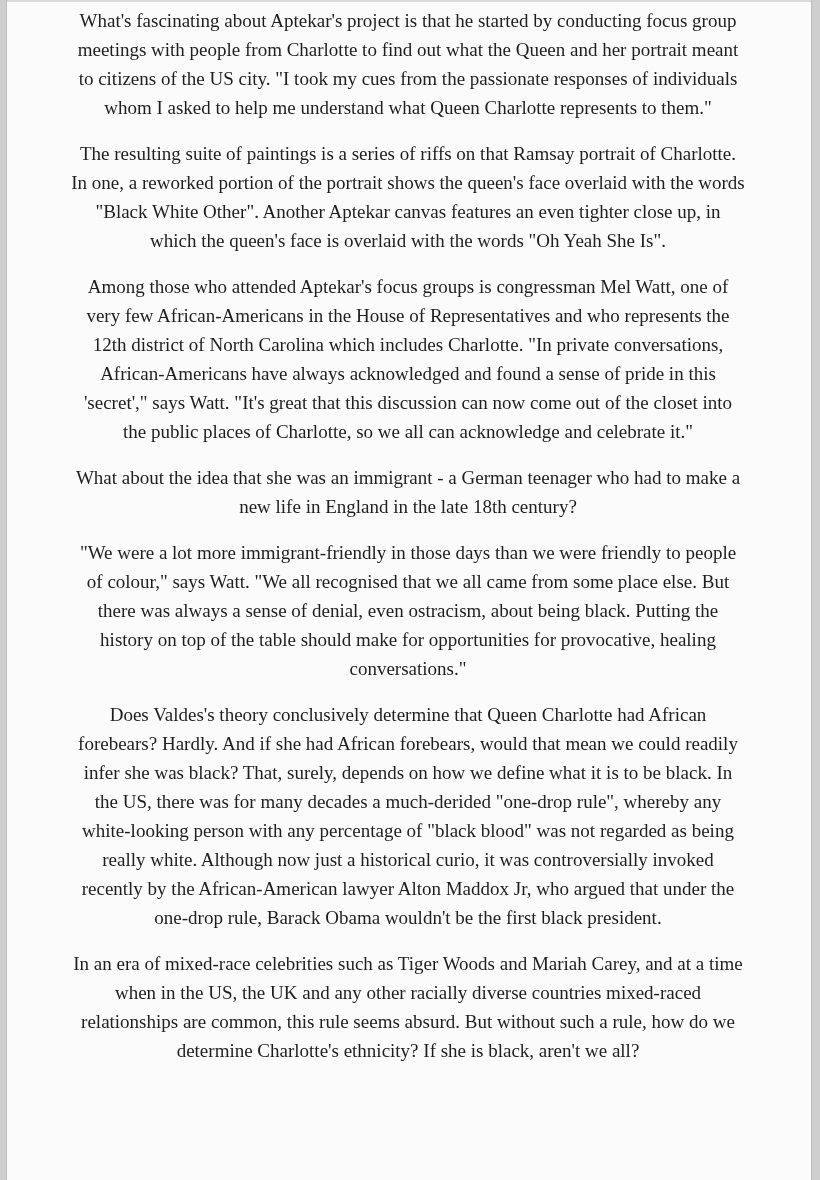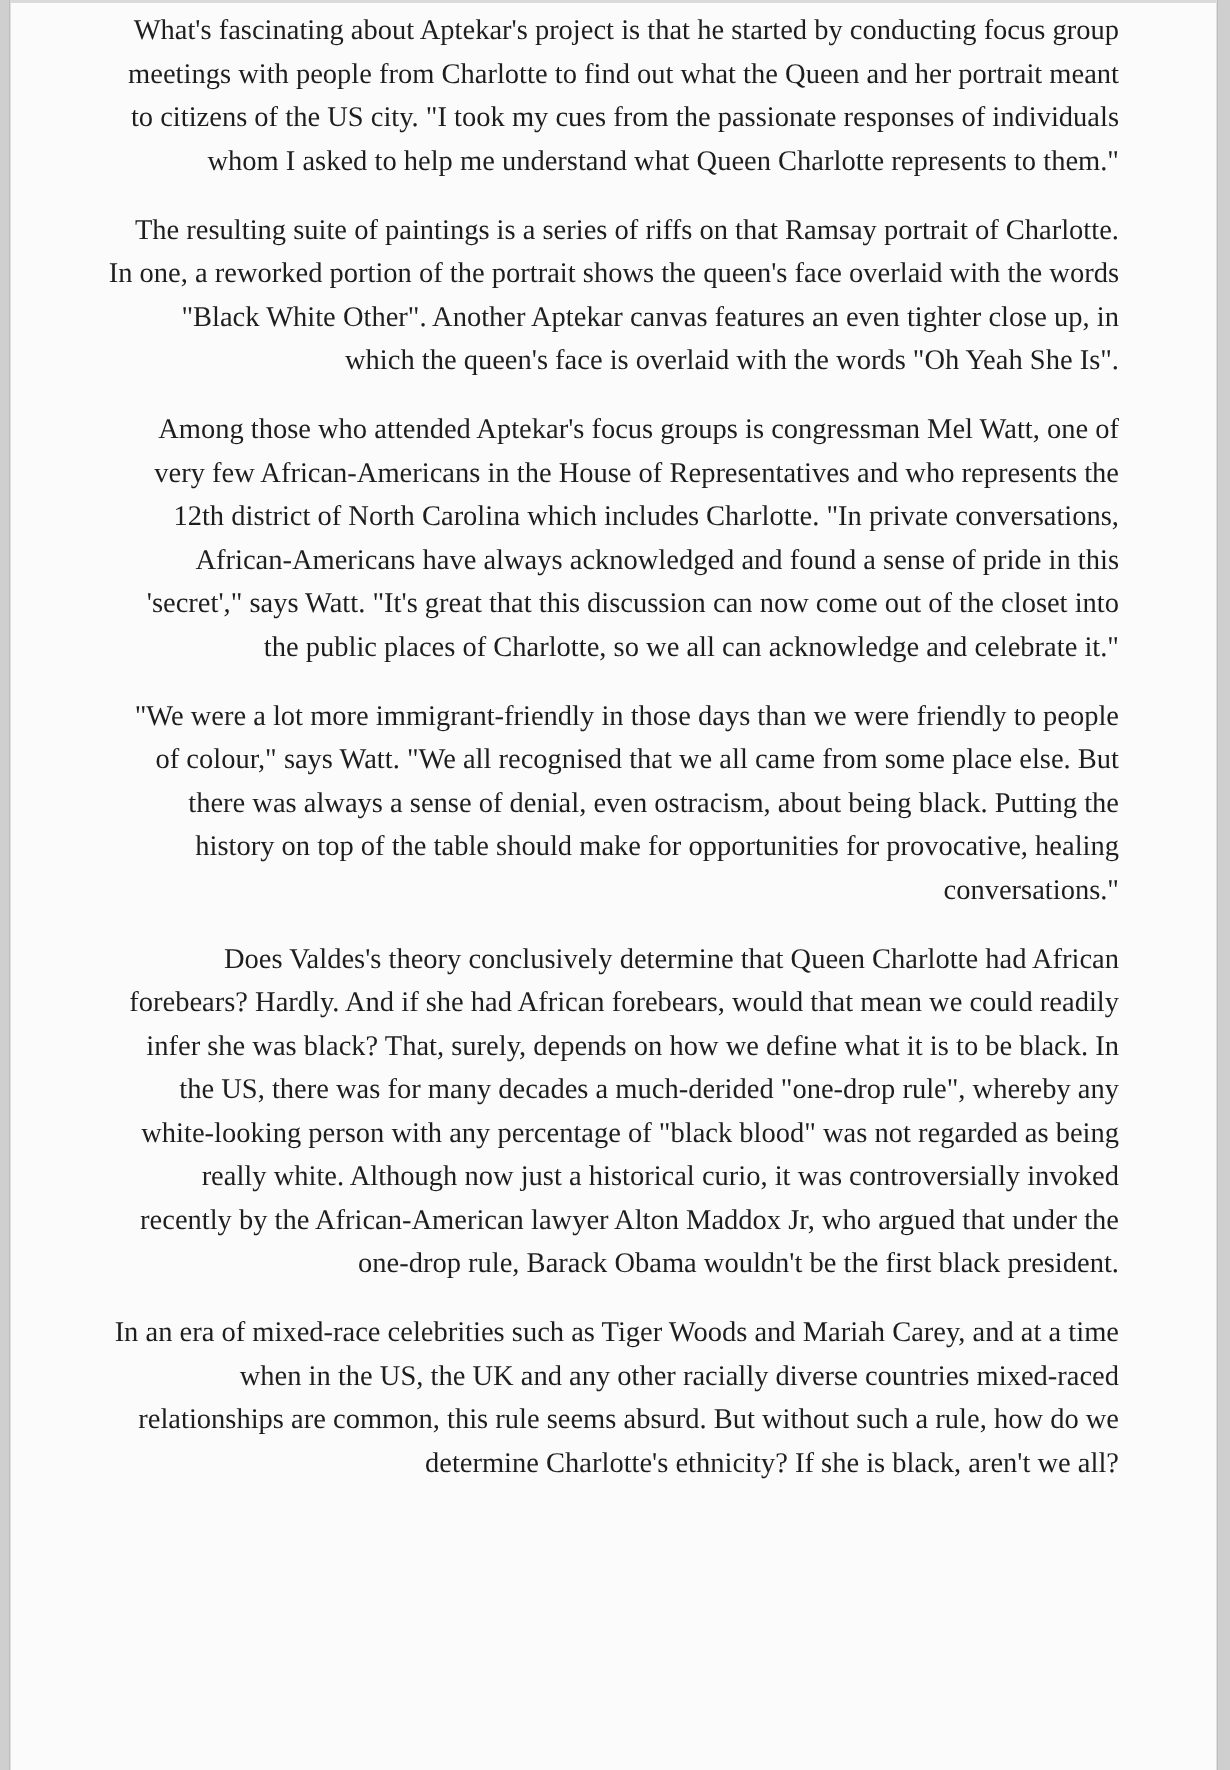--- a/index.html
+++ b/index.html
@@ -39,35 +39,36 @@
     background: #fbfbfb;
     border-top: 2px solid #dadada;
     box-sizing: border-box;
   }
   .content {
     padding: 4px 0 0 63px;
     width: 676px;
     font-size: 19px;
     line-height: 29px;
     color: #1e1e1e;
-    text-align: right;
+    text-align: center;
     font-variant-numeric: oldstyle-nums;
   }
   .content p {
     margin: 0 0 17px 0;
   }
 </style>
 </head>
 <body>
 
 <div class="rail rail-left"></div>
 <div class="rail rail-right"></div>
 
 <main class="page">
   <article class="content">
     <p>What's fascinating about Aptekar's project is that he started by conducting focus group meetings with people from Charlotte to find out what the Queen and her portrait meant to citizens of the US city. "I took my cues from the passionate responses of individuals whom I asked to help me understand what Queen Charlotte represents to them."</p>
     <p>The resulting suite of paintings is a series of riffs on that Ramsay portrait of Charlotte. In one, a reworked portion of the portrait shows the queen's face overlaid with the words "Black White Other". Another Aptekar canvas features an even tighter close up, in which the queen's face is overlaid with the words "Oh Yeah She Is".</p>
     <p>Among those who attended Aptekar's focus groups is congressman Mel Watt, one of very few African-Americans in the House of Representatives and who represents the 12th district of North Carolina which includes Charlotte. "In private conversations, African-Americans have always acknowledged and found a sense of pride in this 'secret'," says Watt. "It's great that this discussion can now come out of the closet into the public places of Charlotte, so we all can acknowledge and celebrate it."</p>
+    <p>What about the idea that she was an immigrant - a German teenager who had to make a new life in England in the late 18th century?</p>
     <p>"We were a lot more immigrant-friendly in those days than we were friendly to people of colour," says Watt. "We all recognised that we all came from some place else. But there was always a sense of denial, even ostracism, about being black. Putting the history on top of the table should make for opportunities for provocative, healing conversations."</p>
     <p>Does Valdes's theory conclusively determine that Queen Charlotte had African forebears? Hardly. And if she had African forebears, would that mean we could readily infer she was black? That, surely, depends on how we define what it is to be black. In the US, there was for many decades a much-derided "one-drop rule", whereby any white-looking person with any percentage of "black blood" was not regarded as being really white. Although now just a historical curio, it was controversially invoked recently by the African-American lawyer Alton Maddox Jr, who argued that under the one-drop rule, Barack Obama wouldn't be the first black president.</p>
     <p>In an era of mixed-race celebrities such as Tiger Woods and Mariah Carey, and at a time when in the US, the UK and any other racially diverse countries mixed-raced relationships are common, this rule seems absurd. But without such a rule, how do we determine Charlotte's ethnicity? If she is black, aren't we all?</p>
   </article>
 </main>
 
 </body></html>

